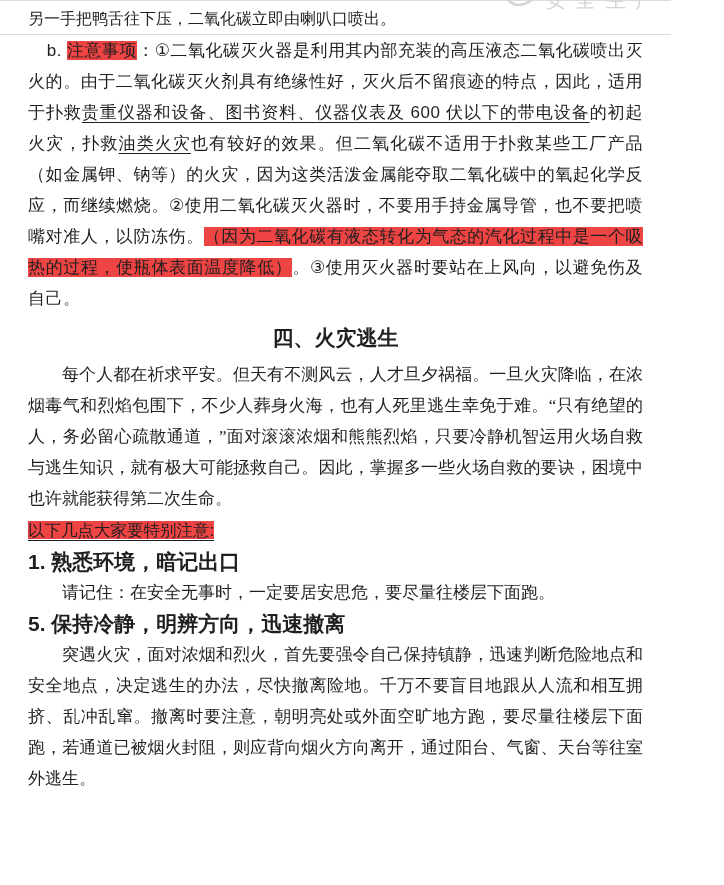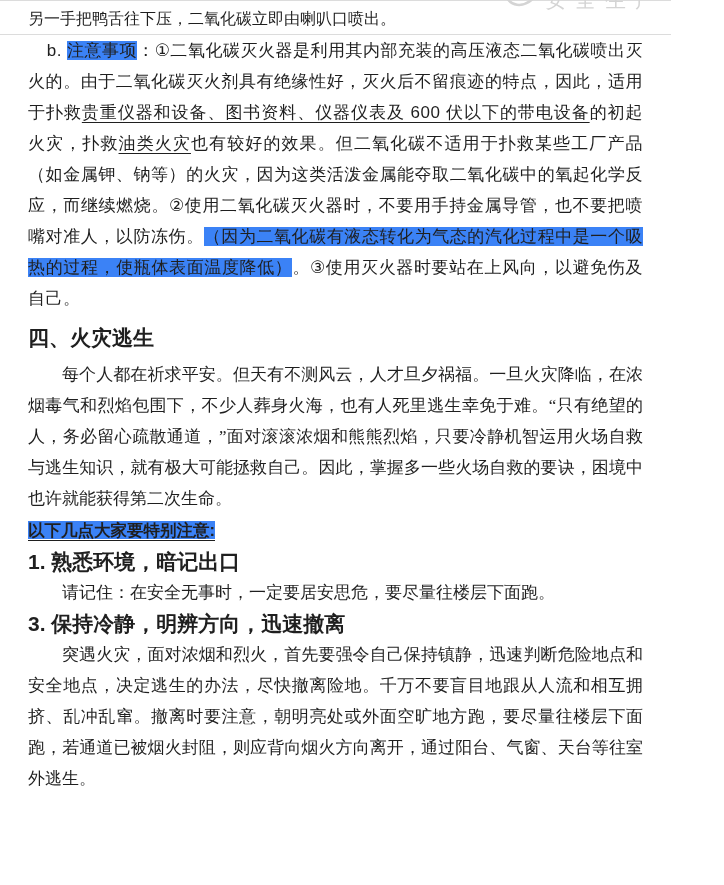--- a/index.html
+++ b/index.html
@@ -54,38 +54,39 @@
     letter-spacing: 0.5px;
   }
   .ind1 { text-indent: 1.1em; }
   .ind2 { text-indent: 2em; }
   .section-heading {
     margin: 9px 0 6px 0;
     font-size: 21px;
     font-weight: bold;
     line-height: 30px;
     font-family: "Liberation Serif", "DejaVu Serif", serif;
+    text-align: center;
   }
   .note-line {
     margin: 1px 0 0 0;
     font-size: 16.5px;
     line-height: 31px;
     font-weight: bold;
     font-family: "Liberation Sans", "DejaVu Sans", sans-serif;
   }
   .subhead {
     margin: 0;
     font-size: 21px;
     line-height: 31px;
     font-weight: bold;
     font-family: "Liberation Sans", "DejaVu Sans", sans-serif;
   }
-  .hl { background: #3b82f6; box-decoration-break: clone; -webkit-box-decoration-break: clone; }
+  .hl { background: #ef4444; box-decoration-break: clone; -webkit-box-decoration-break: clone; }
   .u  { text-decoration: underline; text-underline-offset: 4px; text-decoration-thickness: 1px; }
-  .b  { font-weight: bold; }
+  .b  { font-weight: normal; }
 </style>
 </head>
 <body>
 
 <div class="page">
 
   <div class="watermark">
     <svg width="34" height="26" viewBox="0 0 34 26">
       <path d="M2 6 C 6 20, 20 22, 32 10" fill="none" stroke="#d4d4d4" stroke-width="2.5" stroke-linecap="round"></path>
     </svg>
@@ -107,18 +108,18 @@
     <p class="para ind2">每个人都在祈求平安。但天有不测风云，人才旦夕祸福。一旦火灾降临，在浓烟毒气和烈焰包围下，不少人葬身火海，也有人死里逃生幸免于难。“只有绝望的人，务必留心疏散通道，”面对滚滚浓烟和熊熊烈焰，只要冷静机智运用火场自救与逃生知识，就有极大可能拯救自己。因此，掌握多一些火场自救的要诀，困境中也许就能获得第二次生命。</p>
 
     <p class="note-line"><span class="hl u b">以下几点大家要特别注意:</span></p>
 
     <h3 class="subhead">1. 熟悉环境，暗记出口</h3>
 
 
 
     <p class="para ind2">请记住：在安全无事时，一定要居安思危，要尽量往楼层下面跑。</p>
 
-    <h3 class="subhead">3. 保持冷静，明辨方向，迅速撤离</h3>
+    <h3 class="subhead">5. 保持冷静，明辨方向，迅速撤离</h3>
 
     <p class="para ind2">突遇火灾，面对浓烟和烈火，首先要强令自己保持镇静，迅速判断危险地点和安全地点，决定逃生的办法，尽快撤离险地。千万不要盲目地跟从人流和相互拥挤、乱冲乱窜。撤离时要注意，朝明亮处或外面空旷地方跑，要尽量往楼层下面跑，若通道已被烟火封阻，则应背向烟火方向离开，通过阳台、气窗、天台等往室外逃生。</p>
 
   </div>
 </div>
 
 </body></html>

